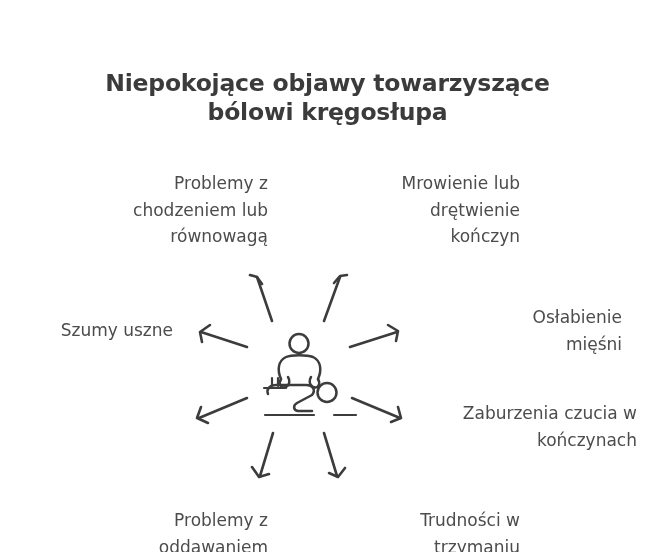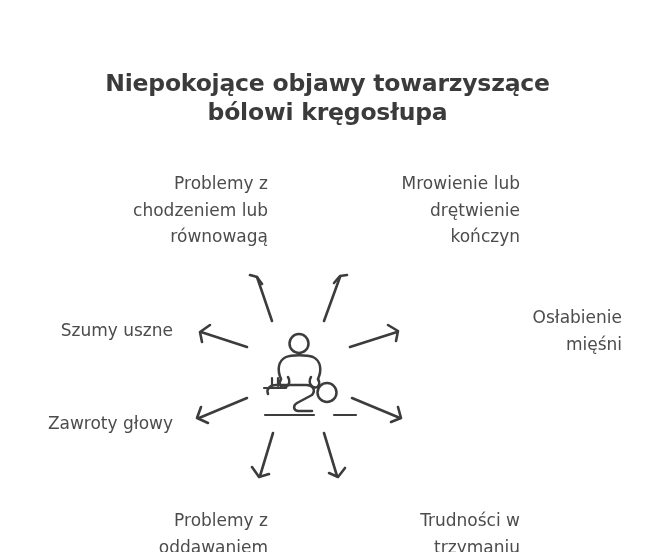--- a/index.html
+++ b/index.html
@@ -183,22 +183,23 @@
 
   <div id="label-tingling" class="label left-align">Mrowienie lub
 drętwienie
 kończyn</div>
 
   <div id="label-weakness" class="label left-align">Osłabienie
 mięśni</div>
 
   <div id="label-tinnitus" class="label right-align">Szumy uszne</div>
 
-  <div id="label-dizziness" class="label right-align">Zawroty głowy</div>
-
+
+  <div id="label-sensory" class="label left-align">Zaburzenia czucia w
+kończynach</div>
 
   <div id="label-urination" class="label right-align">Problemy z
 oddawaniem
 moczu lub stolca</div>
 
   <div id="label-grip" class="label left-align">Trudności w
 trzymaniu
 przedmiotów</div>
 
 </div>

